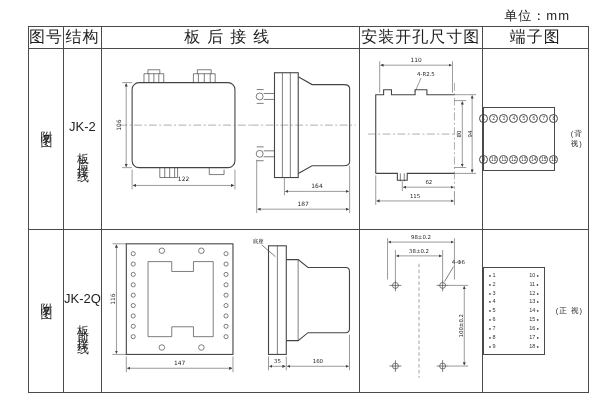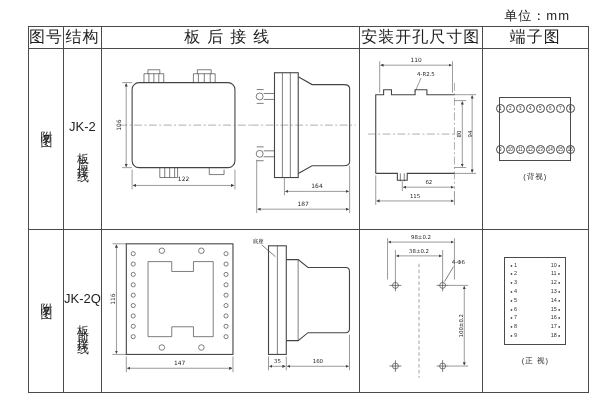--- a/index.html
+++ b/index.html
@@ -17,21 +17,21 @@
   .model{font-size:13px;white-space:nowrap;margin-top:7px;}
   svg text{font-family:"DejaVu Sans",sans-serif;fill:#1e1e1e;}
   .o{fill:none;stroke:#444;stroke-width:1.1;}
   .t{fill:none;stroke:#444;stroke-width:0.7;}
   .d{stroke:#555;stroke-width:0.6;fill:none;}
   .cl{stroke:#777;stroke-width:0.6;fill:none;stroke-dasharray:8 2.5 2 2.5;}
   .ds{stroke:#777;stroke-width:0.7;fill:none;stroke-dasharray:3.5 2.5;}
   .dm{font-size:6px;}
   .dm2{font-size:5.5px;}
   
-  .tcell{display:flex;flex-direction:column;align-items:center;gap:11px;}
+  .tcell{display:flex;align-items:center;gap:11px;}
   .tbox1{width:72px;height:64px;border:1px solid #4a4a4a;display:flex;flex-direction:column;
          justify-content:space-between;padding:6px 2px;box-sizing:border-box;}
   .trow{display:flex;justify-content:center;gap:1px;}
   .circ{width:7px;height:7px;border:0.7px solid #444;border-radius:50%;font-size:4.5px;
         line-height:7px;text-align:center;color:#333;flex:0 0 auto;}
   .viewlab{font-size:7.5px;color:#1e1e1e;letter-spacing:1px;}
   .tbox2{width:62px;height:88px;border:1px solid #4a4a4a;display:flex;justify-content:space-between;
          padding:5px 5px;box-sizing:border-box;}
   .t2col{display:flex;flex-direction:column;justify-content:space-between;font-size:5.5px;color:#333;}
   .t2col span{white-space:nowrap;line-height:1;}

